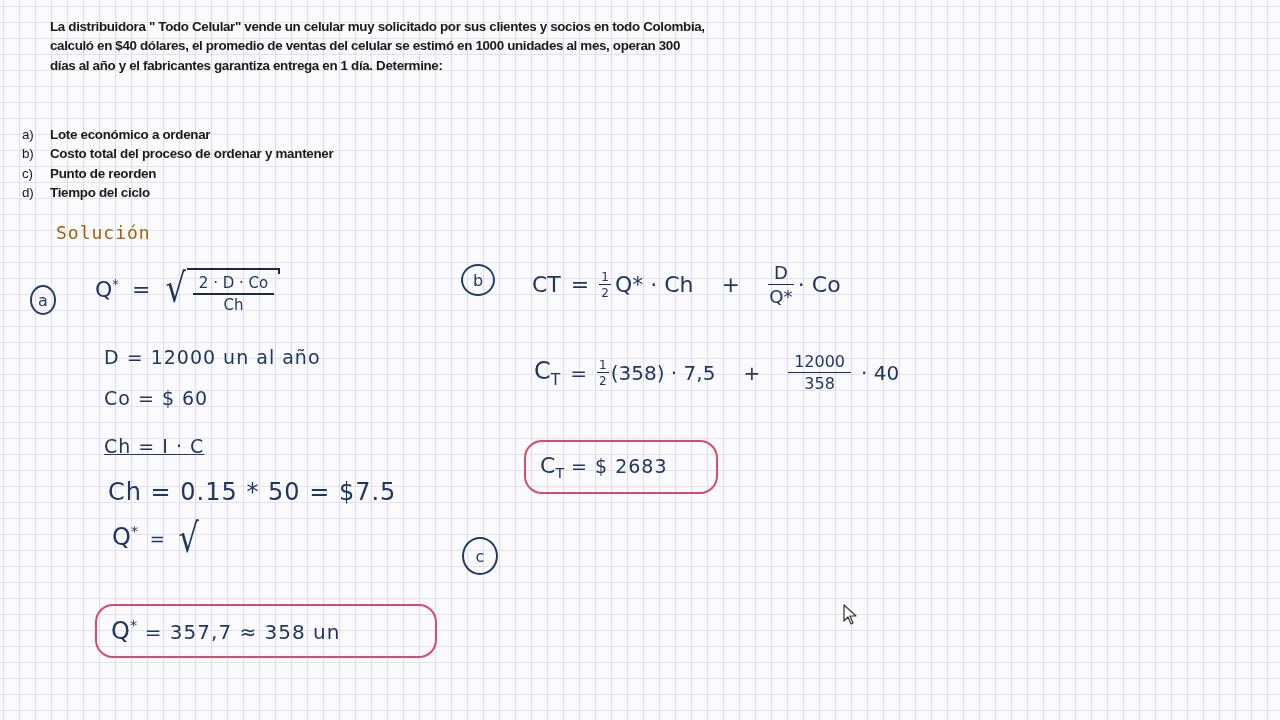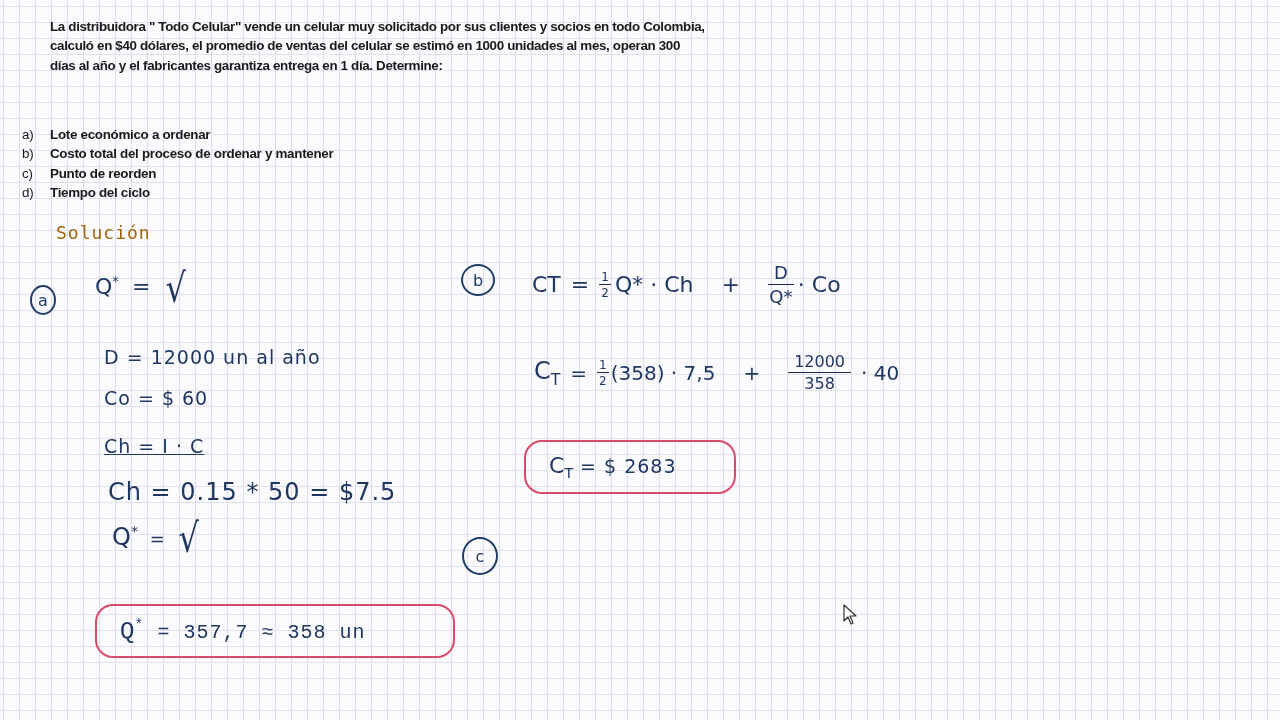--- a/index.html
+++ b/index.html
@@ -42,21 +42,21 @@
     .frac { display: inline-flex; flex-direction: column; align-items: center; vertical-align: middle; }
     .frac .num { border-bottom: 2px solid #1b2a4a; padding: 0 6px 1px; }
     .frac .den { padding-top: 1px; }
     .sqrt { display: inline-flex; align-items: stretch; vertical-align: middle; }
     .sqrt .radical { font-size: 40px; line-height: 1; transform: scaleX(0.8); margin-right: -2px; }
     .sqrt .radicand { border-top: 2px solid #1b2a4a; padding: 4px 6px 0; position: relative; }
     .sqrt .radicand::after { content: ""; position: absolute; right: 0; top: -2px; width: 2px; height: 6px; background: #1b2a4a; }
 
     .box {
       position: absolute; border: 2.5px solid #d94b6a; border-radius: 18px;
-      display: flex; align-items: center; padding: 0 23px;
+      display: flex; align-items: center; padding: 0 14px;
     }
     sup { font-size: 0.6em; }
     sub { font-size: 0.65em; }
     .cursor { position: absolute; left: 843px; top: 604px; }
   </style>
 </head>
 <body>
 
 <div class="problem">
   <span class="line">La distribuidora " Todo Celular" vende un celular muy solicitado por sus clientes y socios en todo Colombia,</span>
@@ -87,38 +87,44 @@
 
 <div class="circle-label" style="left:30px;top:285px;width:22px;height:26px;">
   <span>a</span>
 </div>
 
 <div class="hw blue" style="left:95px;top:268px;font-size:22px;">
   <span>Q</span><sup>*</sup>
   <span style="margin:0 6px;">=</span>
   <span class="sqrt">
     <span class="radical">√</span>
+    <span class="radicand" style="font-size:15px;">
+      <span class="frac">
+        <span class="num">2 · D · Co</span>
+        <span class="den">Ch</span>
+      </span>
+    </span>
   </span>
 </div>
 
 <div class="hw blue" style="left:104px;top:346px;font-size:19px;letter-spacing:1px;">D = 12000 un al año</div>
 <div class="hw blue" style="left:104px;top:387px;font-size:19px;letter-spacing:1px;">Co = $ 60</div>
 <div class="hw blue" style="left:104px;top:435px;font-size:19px;letter-spacing:1px;text-decoration:underline;">Ch = I · C</div>
 <div class="hw blue" style="left:108px;top:478px;font-size:24px;letter-spacing:1px;">Ch = 0.15 * 50 = $7.5</div>
 
 <div class="hw blue" style="left:112px;top:518px;font-size:24px;">
   <span>Q</span><sup>*</sup>
   <span style="margin:0 4px;font-size:18px;">=</span>
   <span class="sqrt">
     <span class="radical">√</span>
   </span>
 </div>
 
 <div class="box" style="left:95px;top:604px;width:310px;height:50px;">
-  <span class="hw blue" style="position:static;font-size:24px;font-family:Liberation Mono, monospace;">
+  <span class="hw blue" style="position:static;font-size:24px;">
     <span>Q</span><sup>*</sup>
     <span style="font-size:20px;letter-spacing:1px;">=  357,7  ≈  358 un</span>
   </span>
 </div>
 
 <div class="circle-label" style="left:461px;top:264px;width:30px;height:28px;">
   <span>b</span>
 </div>
 
 <div class="hw blue" style="left:532px;top:262px;font-size:22px;display:flex;align-items:center;gap:10px;">

